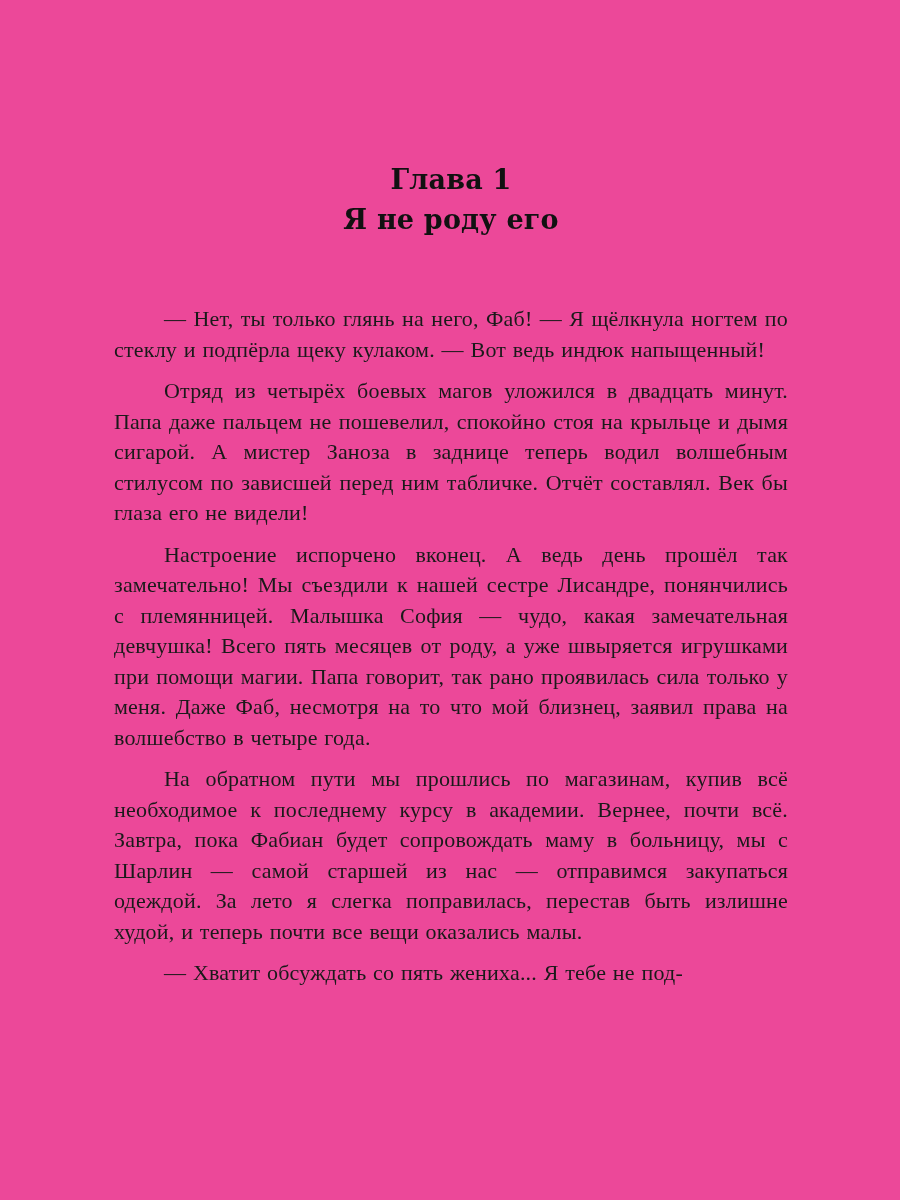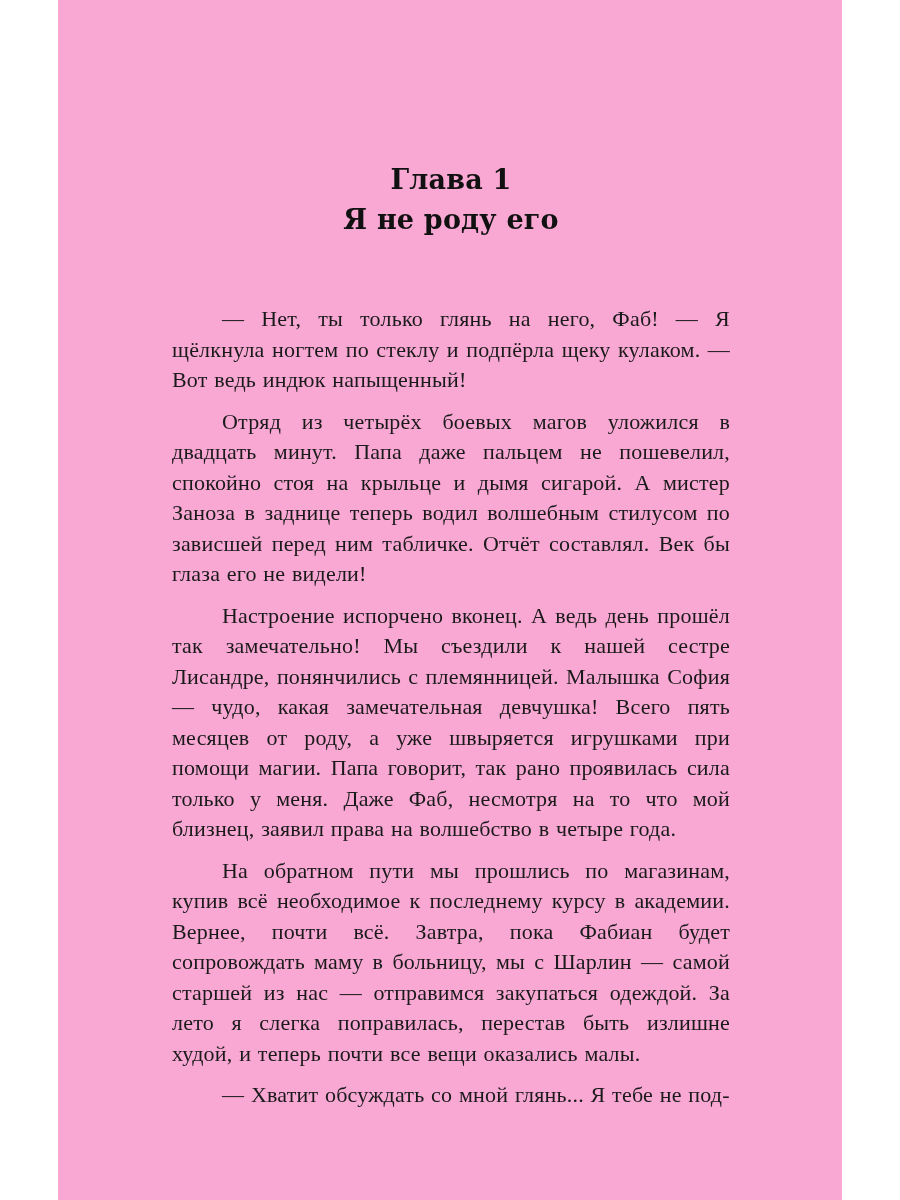--- a/index.html
+++ b/index.html
@@ -2,24 +2,24 @@
 <html lang="ru"><head>
 <meta charset="utf-8">
 <style>
   html, body {
     margin: 0;
     padding: 0;
     background: #ffffff;
   }
   .page {
     position: relative;
-    width: 784px;
+    width: 900px;
     height: 1200px;
     margin: 0 auto;
-    background: #f9a8d4;
+    background: #ec4899;
     overflow: hidden;
     box-sizing: border-box;
     padding: 160px 112px 0 114px;
     color: #161616;
     font-family: "Liberation Serif", "DejaVu Serif", serif;
   }
   .chapter-heading {
     text-align: center;
     margin: 0 0 64px 0;
   }
@@ -53,15 +53,15 @@
   <div class="chapter-heading">
     <span class="title-line">Глава 1</span>
     <span class="title-line">Я не роду его</span>
   </div>
 
   <div class="body-text">
     <p>— Нет, ты только глянь на него, Фаб! — Я щёлкнула ногтем по стеклу и подпёрла щеку кулаком. — Вот ведь индюк напыщенный!</p>
     <p>Отряд из четырёх боевых магов уложился в двадцать минут. Папа даже пальцем не пошевелил, спокойно стоя на крыльце и дымя сигарой. А мистер Заноза в заднице теперь водил волшебным стилусом по зависшей перед ним табличке. Отчёт составлял. Век бы глаза его не видели!</p>
     <p>Настроение испорчено вконец. А ведь день прошёл так замечательно! Мы съездили к нашей сестре Лисандре, понянчились с племянницей. Малышка София — чудо, какая замечательная девчушка! Всего пять месяцев от роду, а уже швыряется игрушками при помощи магии. Папа говорит, так рано проявилась сила только у меня. Даже Фаб, несмотря на то что мой близнец, заявил права на волшебство в четыре года.</p>
     <p>На обратном пути мы прошлись по магазинам, купив всё необходимое к последнему курсу в академии. Вернее, почти всё. Завтра, пока Фабиан будет сопровождать маму в больницу, мы с Шарлин — самой старшей из нас — отправимся закупаться одеждой. За лето я слегка поправилась, перестав быть излишне худой, и теперь почти все вещи оказались малы.</p>
-    <p>— Хватит обсуждать со мной глянь... Я тебе не под-</p>
+    <p>— Хватит обсуждать со пять жениха... Я тебе не под-</p>
   </div>
 </div>
 
 </body></html>

